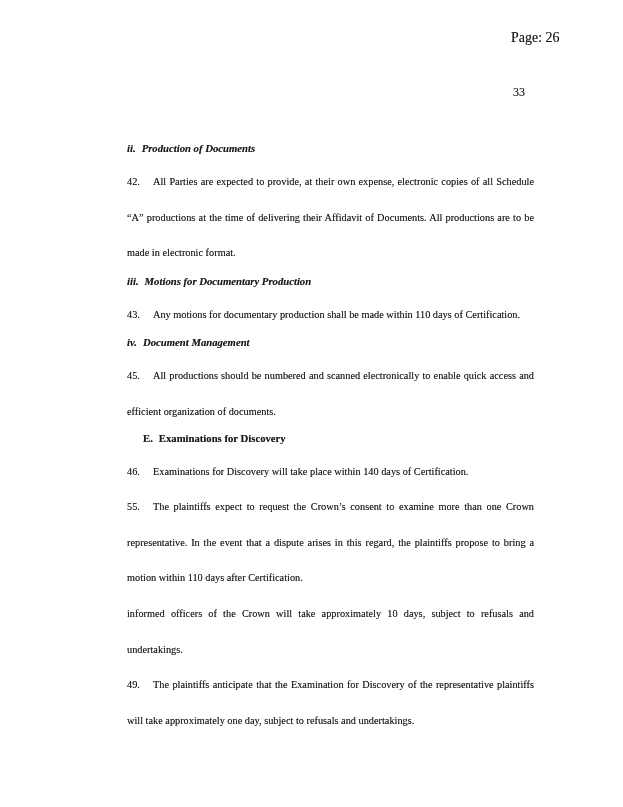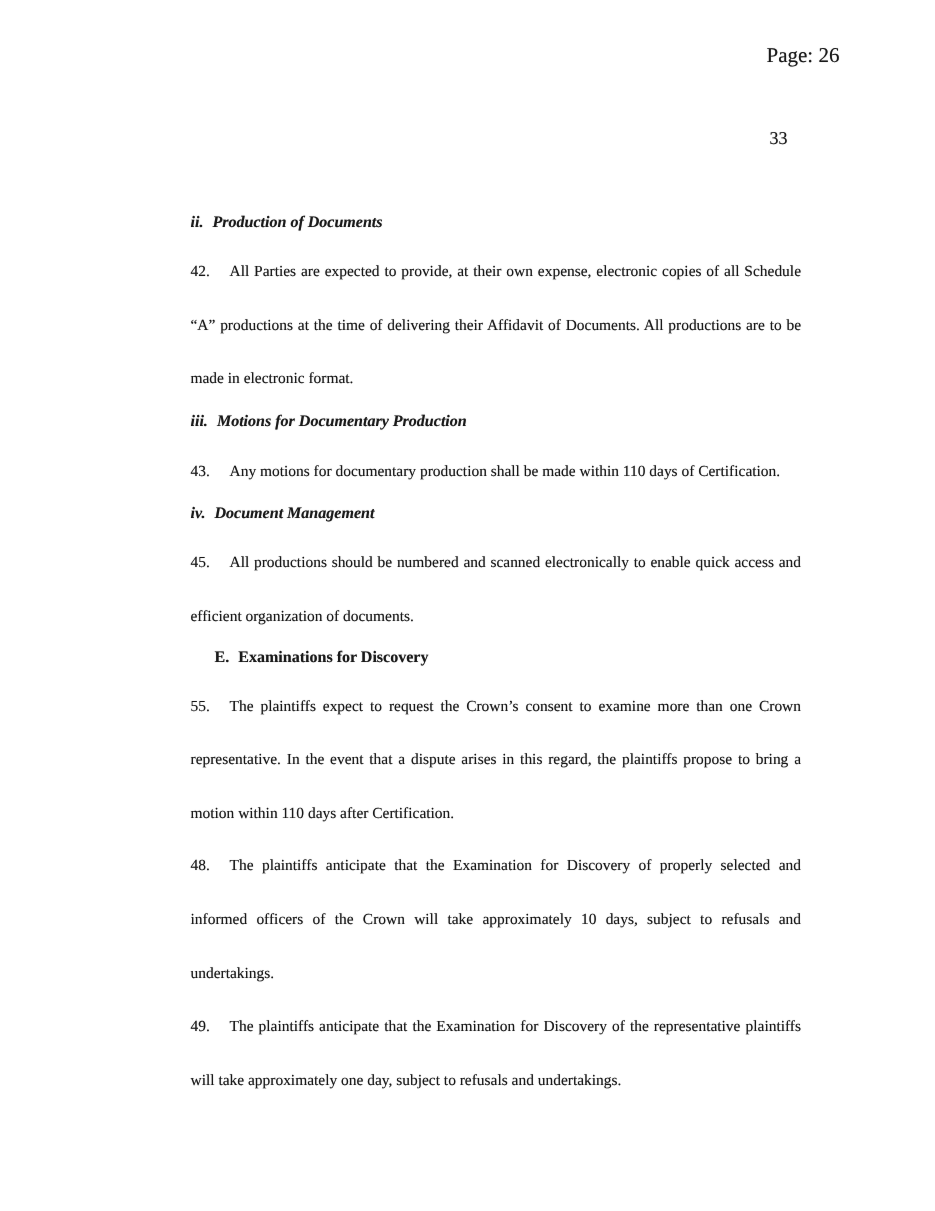--- a/index.html
+++ b/index.html
@@ -77,29 +77,31 @@
     <div class="para">
     </div>
 
     <div class="para">
       <div class="line jl"><span class="pnum">45.</span><span>All productions should be numbered and scanned electronically to enable quick access and</span></div>
       <div class="line">efficient organization of documents.</div>
     </div>
 
     <h3 class="sec-h lettered"><span class="h-num">E.</span><span>Examinations for Discovery</span></h3>
 
+    <div class="para">
+      <div class="line"><span class="pnum">46.</span><span>Examinations for Discovery will take place within 140 days of Certification.</span></div>
+    </div>
 
     <div class="para">
       <div class="line jl"><span class="pnum">55.</span><span>The plaintiffs expect to request the Crown’s consent to examine more than one Crown</span></div>
       <div class="line jl">representative. In the event that a dispute arises in this regard, the plaintiffs propose to bring a</div>
       <div class="line">motion within 110 days after Certification.</div>
     </div>
 
     <div class="para">
-      <div class="line jl"><span class="pnum">48.</span><span>The plaintiffs anticipate that the Examination for Discovery of properly selected and</span></div>
       <div class="line jl">informed officers of the Crown will take approximately 10 days, subject to refusals and</div>
       <div class="line">undertakings.</div>
     </div>
 
     <div class="para">
       <div class="line jl"><span class="pnum">49.</span><span>The plaintiffs anticipate that the Examination for Discovery of the representative plaintiffs</span></div>
       <div class="line">will take approximately one day, subject to refusals and undertakings.</div>
     </div>
 
   </div>

